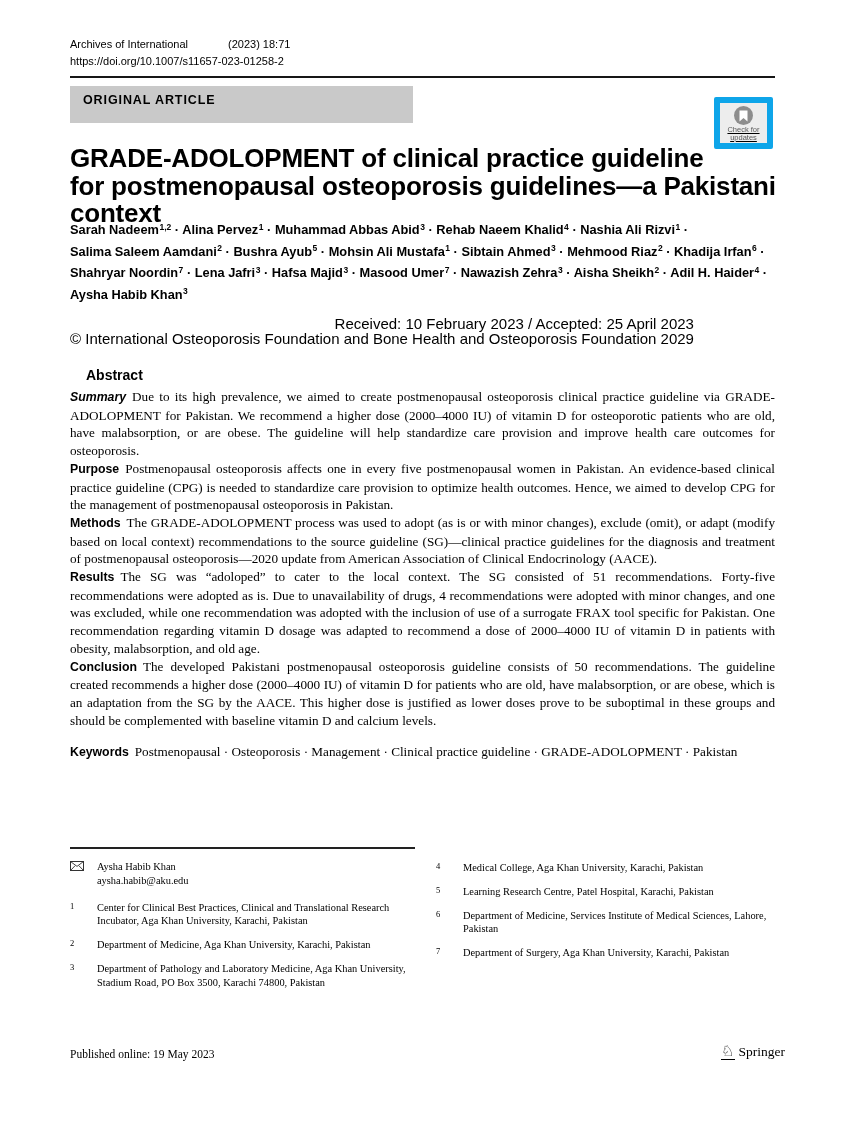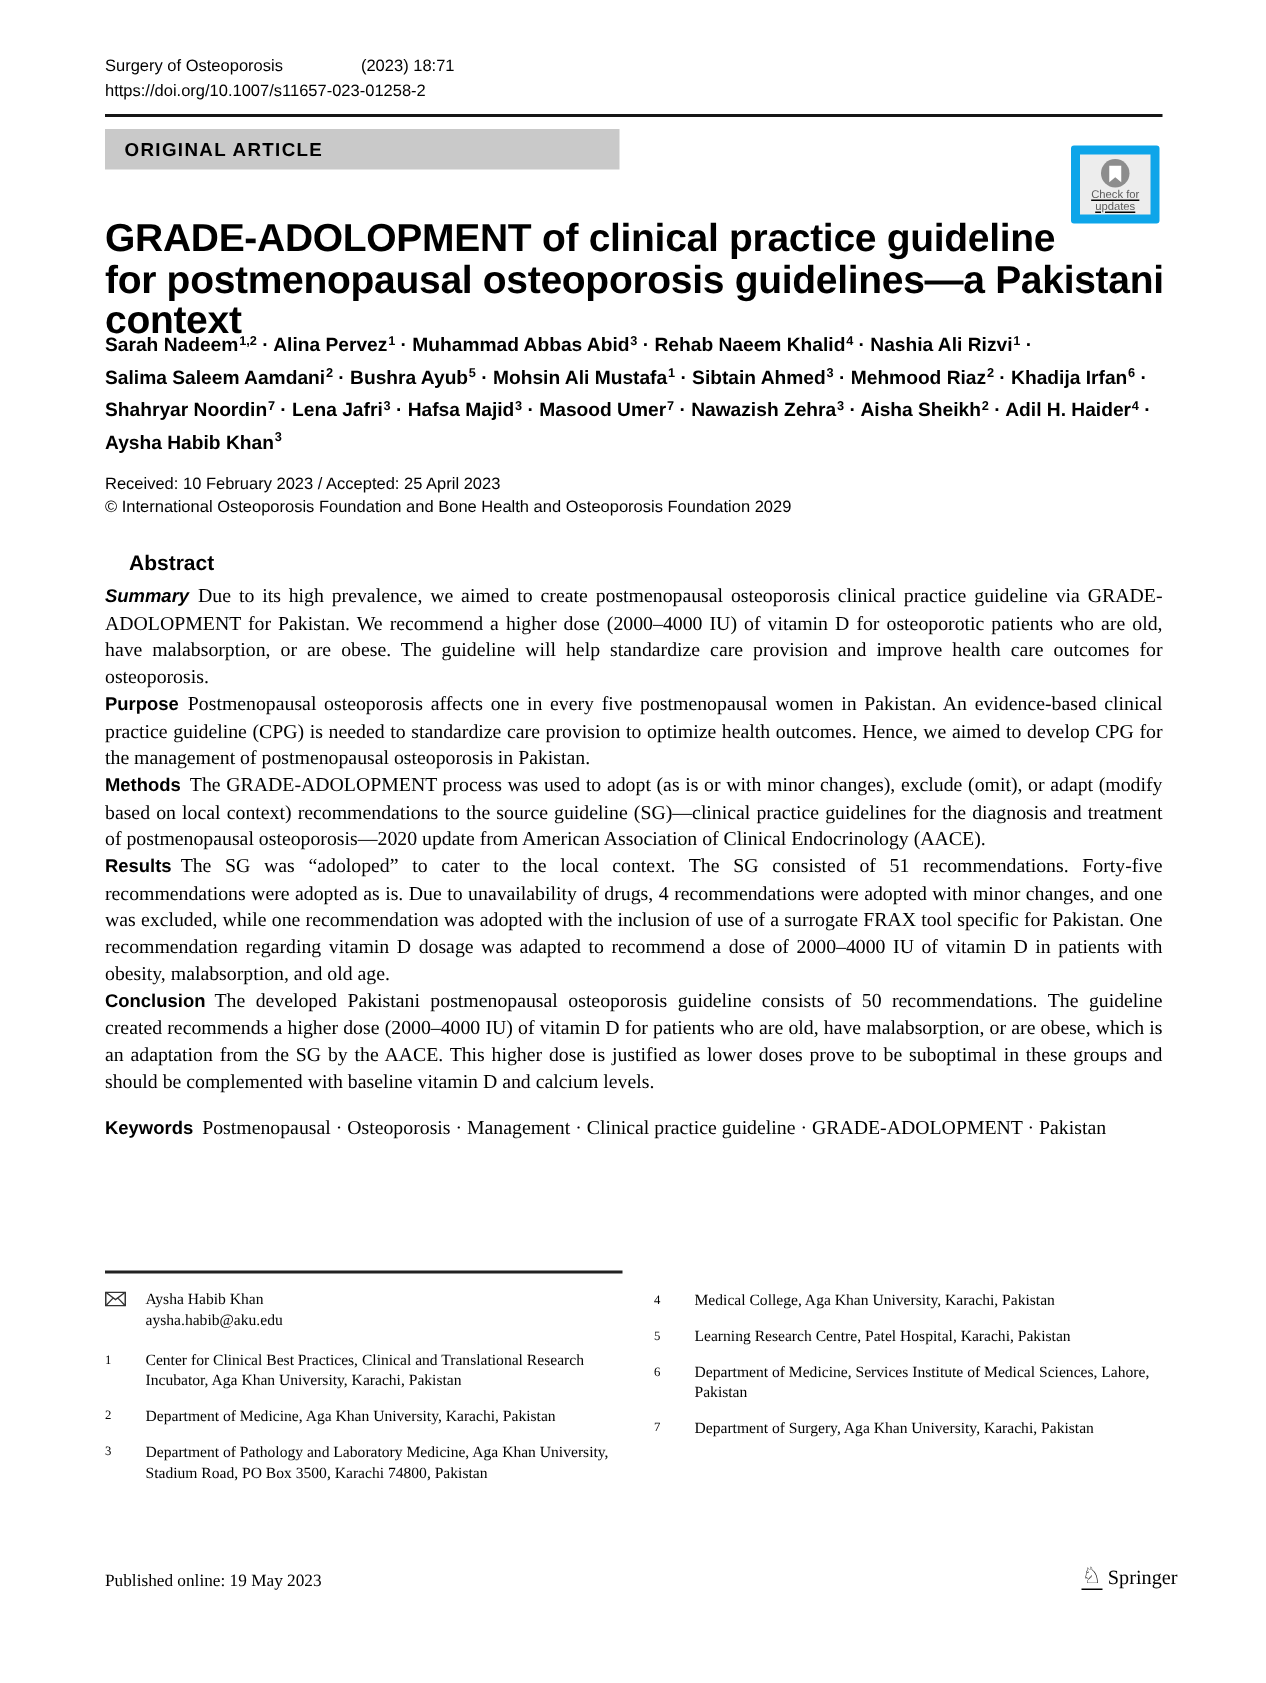--- a/index.html
+++ b/index.html
@@ -5,25 +5,25 @@
   html,body { margin:0; padding:0; }
   body {
     width:844px; height:1122px; position:relative; overflow:hidden;
     background:#ffffff; color:#000;
     font-family:"Liberation Serif", serif;
   }
 
   
   #hdr { position:absolute; top:36px; left:70px; right:69px;
          font-family:"Liberation Sans", sans-serif; font-size:11px; line-height:16.5px; }
-  .hdr-cite { margin-left:52px; }
+  .hdr-cite { margin-left:40px; }
 
   #rule { position:absolute; top:76px; left:70px; right:69px; height:2px; background:var(--rule,#161616); }
 
-  #banner { position:absolute; top:86px; left:70px; width:343px; height:27px;
+  #banner { position:absolute; top:86px; left:70px; width:343px; height:37px;
             background:var(--banner-bg,#c9c9c9);
             font-family:"Liberation Sans", sans-serif; font-weight:bold;
             font-size:12.5px; letter-spacing:0.9px; line-height:28px;
             padding-left:13px; box-sizing:border-box; }
 
   
   #badge { position:absolute; top:97px; right:71px; width:47px; height:40px;
            background:#ededed; border:6px solid #0ea5e9; border-radius:2px;
            text-align:center; cursor:pointer;text-decoration:underline; }
   #badge .circ { width:19px; height:19px; border-radius:50%;
@@ -35,21 +35,21 @@
   
   #title { position:absolute; top:145px; left:70px; right:55px;
            font-family:"Liberation Sans", sans-serif; font-weight:bold;
            font-size:26px; line-height:27.5px; letter-spacing:-0.2px; }
   #authors { position:absolute; top:220px; left:70px; right:55px;
              font-family:"Liberation Sans", sans-serif; font-weight:bold;
              font-size:12.8px; line-height:19.5px; }
   .a-sup { font-size:8.5px; position:relative; top:-4.5px; margin-left:0.5px; }
 
   #dates { position:absolute; top:316px; left:70px;
-           font-family:"Liberation Sans", sans-serif; font-size:11px; line-height:15px; }
+           font-family:"Liberation Sans", sans-serif; font-size:15px; line-height:15px;text-align:right; }
 
   
   #abstract { position:absolute; top:367px; left:70px; right:69px; }
   #abstract .abs-h { font-family:"Liberation Sans", sans-serif; font-weight:bold;
                      font-size:14px; margin:0 0 5px 16px; }
   .abs-p { margin:0; font-size:13.2px; line-height:17.7px; text-align:justify; }
   .run-lbl { font-family:"Liberation Sans", sans-serif; font-weight:bold;
              font-size:12.3px; margin-right:6px; }
   .run-lbl.italic { font-style:italic; }
   #keywords { margin:14px 0 0 0; font-size:13.2px; }
@@ -72,21 +72,21 @@
             display:flex; justify-content:space-between; align-items:flex-end; }
   .pub { font-size:11.5px; }
   .spr { display:flex; align-items:flex-end; gap:4px; font-size:13.5px; }
   .knight { font-size:15px; line-height:15px; border-bottom:1.5px solid #000; padding-bottom:0px; }
 </style>
 </head>
 <body style="--banner-bg: #c9c9c9; --badge-circle: #8d8d8d; --rule: #161616;">
 
 <div id="hdr">
   <div>
-    <span>Surgery of Osteoporosis</span><span class="hdr-cite">(2023) 18:71</span>
+    <span>Archives of International</span><span class="hdr-cite">(2023) 18:71</span>
   </div>
   <div>https://doi.org/10.1007/s11657-023-01258-2</div>
 </div>
 
 <div id="rule"></div>
 
 <div id="banner">ORIGINAL ARTICLE</div>
 
 <div id="badge">
   <div class="circ">

